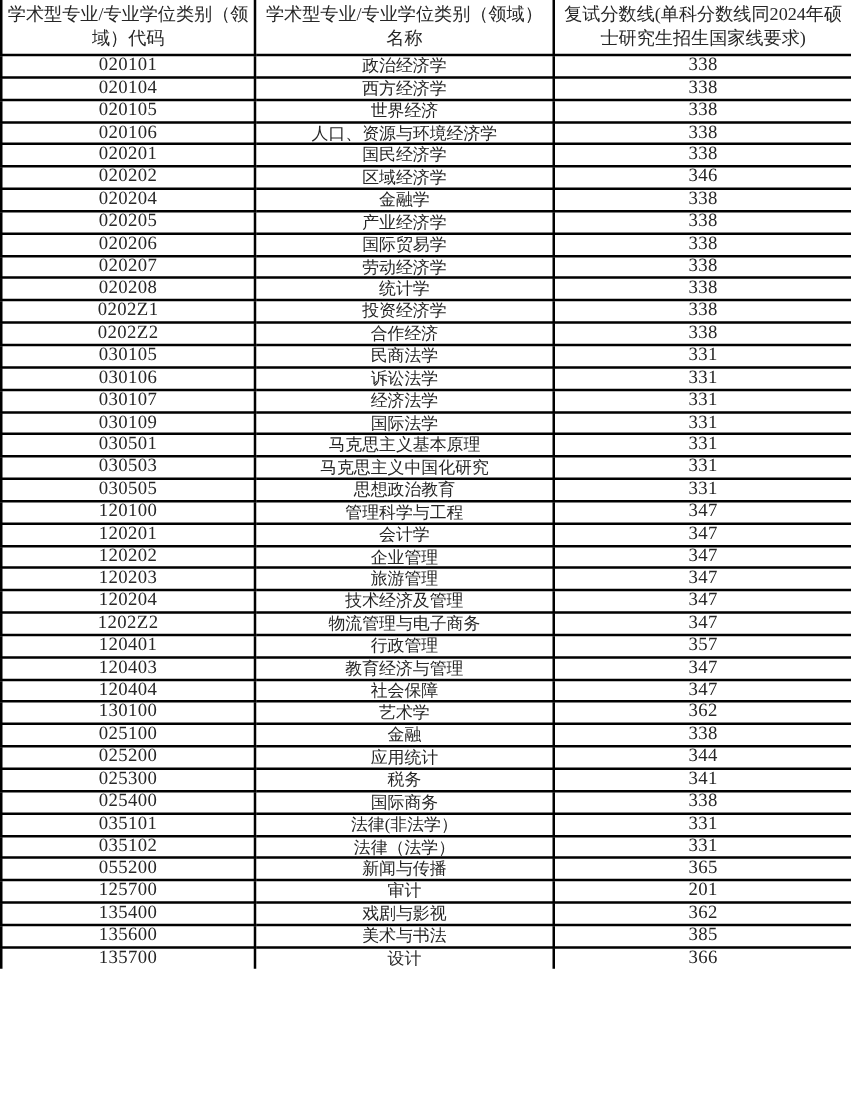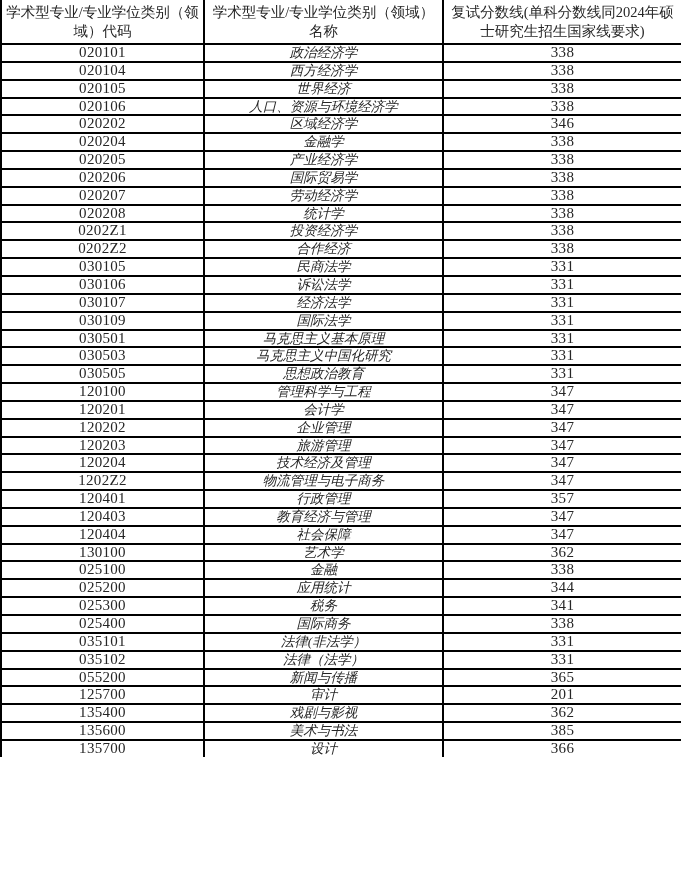--- a/index.html
+++ b/index.html
@@ -44,21 +44,20 @@
     height: 15.85px;
     line-height: 15.85px;
     white-space: nowrap;
   }
   tbody td.code-cell, tbody td.score-cell {
     font-size: 15px;
     letter-spacing: 0.3px;
   }
   tbody td.name-cell {
     font-size: 13.5px;
-    font-style: italic;
   }
   tbody tr:last-child td {
     border-bottom: 0;
   }
 </style>
 </head>
 <body>
 
 <div class="page">
   <table class="score-table">
@@ -89,20 +88,25 @@
           <td class="code-cell">020105</td>
           <td class="name-cell">世界经济</td>
           <td class="score-cell">338</td>
         </tr>
         <tr>
           <td class="code-cell">020106</td>
           <td class="name-cell">人口、资源与环境经济学</td>
           <td class="score-cell">338</td>
         </tr>
         <tr>
+          <td class="code-cell">020201</td>
+          <td class="name-cell">国民经济学</td>
+          <td class="score-cell">338</td>
+        </tr>
+        <tr>
           <td class="code-cell">020202</td>
           <td class="name-cell">区域经济学</td>
           <td class="score-cell">346</td>
         </tr>
         <tr>
           <td class="code-cell">020204</td>
           <td class="name-cell">金融学</td>
           <td class="score-cell">338</td>
         </tr>
         <tr>

